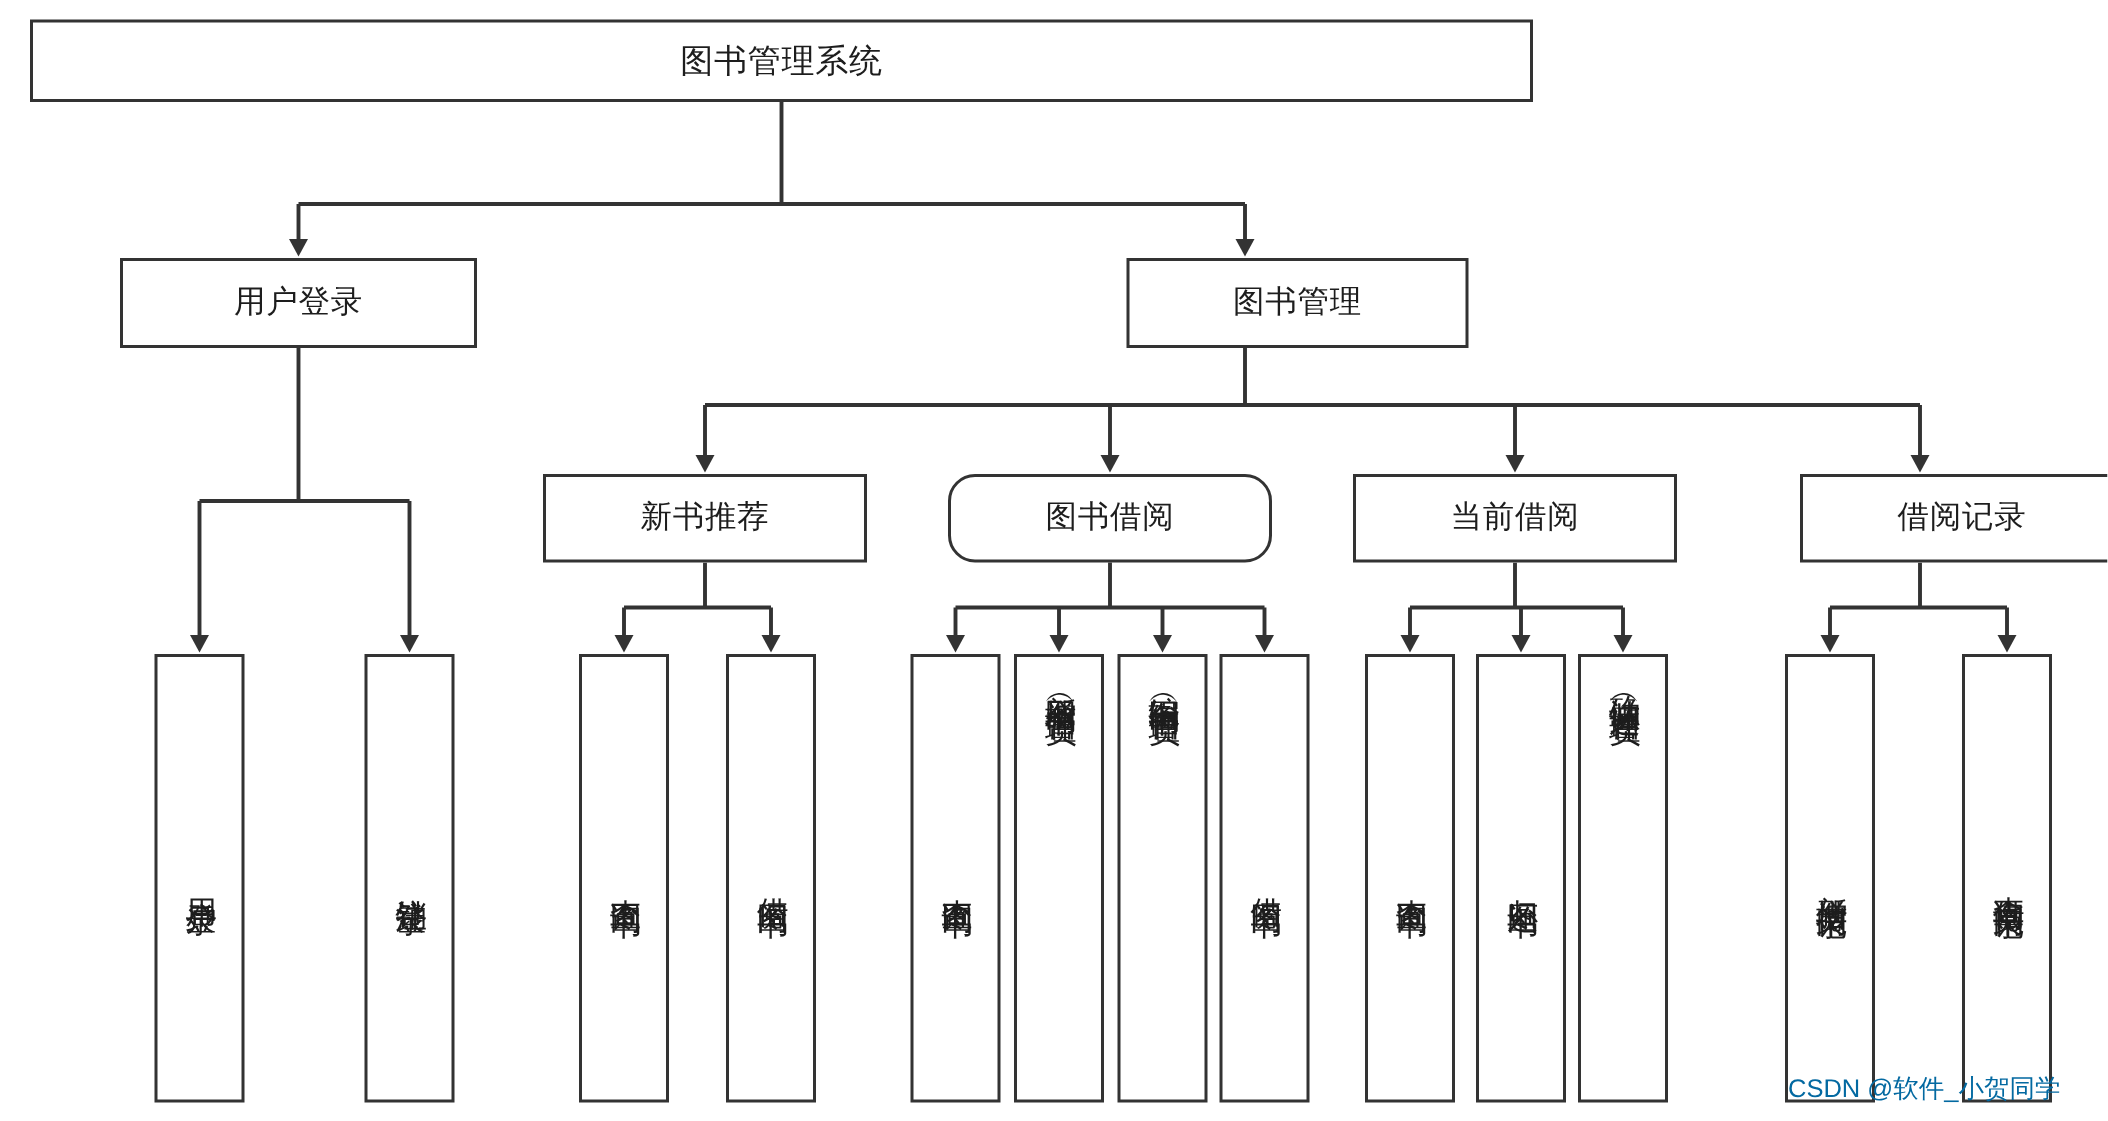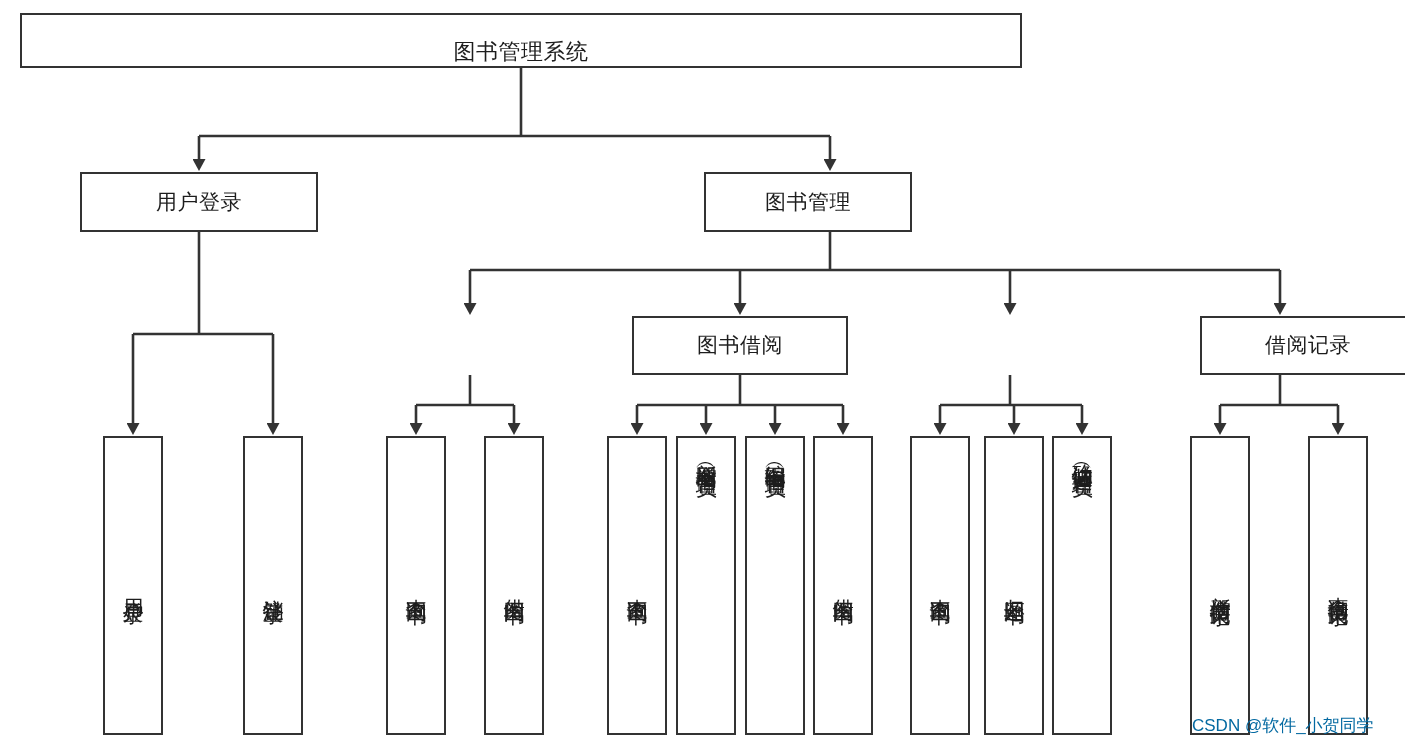--- a/index.html
+++ b/index.html
@@ -121,33 +121,39 @@
       <path d="M1014,405 L1014,424" marker-end="url(#arrow)"></path>
       <path d="M1082,405 L1082,424" marker-end="url(#arrow)"></path>
 
       <path d="M1280,375 L1280,405"></path>
       <path d="M1220,405 L1338,405"></path>
       <path d="M1220,405 L1220,424" marker-end="url(#arrow)"></path>
       <path d="M1338,405 L1338,424" marker-end="url(#arrow)"></path>
     </g>
   </svg>
 
-  <div class="node root" id="n-root" style="left: 20px; top: 13px; width: 1002px; height: 55px; align-items: flex-end;">
+  <div class="node root" id="n-root" style="left: 20px; top: 13px; width: 1002px; height: 55px;">
     <span class="label">图书管理系统</span>
   </div>
 
   <div class="node" id="n-l2-0" style="left: 80px; top: 172px; width: 238px; height: 60px;">
     <span class="label">用户登录</span>
   </div>
-  <div class="node" id="n-l2-1" style="left: 704px; top: 172px; width: 208px; height: 60px;">
+  <div class="node" id="n-l2-1" style="left: 751px; top: 172px; width: 228px; height: 60px;">
     <span class="label">图书管理</span>
   </div>
 
-  <div class="node" id="n-l3-1" style="left: 632px; top: 316px; width: 216px; height: 59px;">
+  <div class="node" id="n-l3-0" style="left: 362px; top: 316px; width: 216px; height: 59px;">
+    <span class="label">新书推荐</span>
+  </div>
+  <div class="node" id="n-l3-1" style="left: 632px; top: 316px; width: 216px; height: 59px; border-radius: 18px;">
     <span class="label">图书借阅</span>
+  </div>
+  <div class="node" id="n-l3-2" style="left: 902px; top: 316px; width: 216px; height: 59px;">
+    <span class="label">当前借阅</span>
   </div>
   <div class="node" id="n-l3-3" style="left: 1200px; top: 316px; width: 216px; height: 59px;">
     <span class="label">借阅记录</span>
   </div>
 
   <div class="node vert mid" id="n-lf-0" style="left: 103px; top: 436px; width: 60px; height: 299px;">
     <span class="label">用户登录</span>
   </div>
   <div class="node vert mid" id="n-lf-1" style="left: 243px; top: 436px; width: 60px; height: 299px;">
     <span class="label">注销登录</span>

